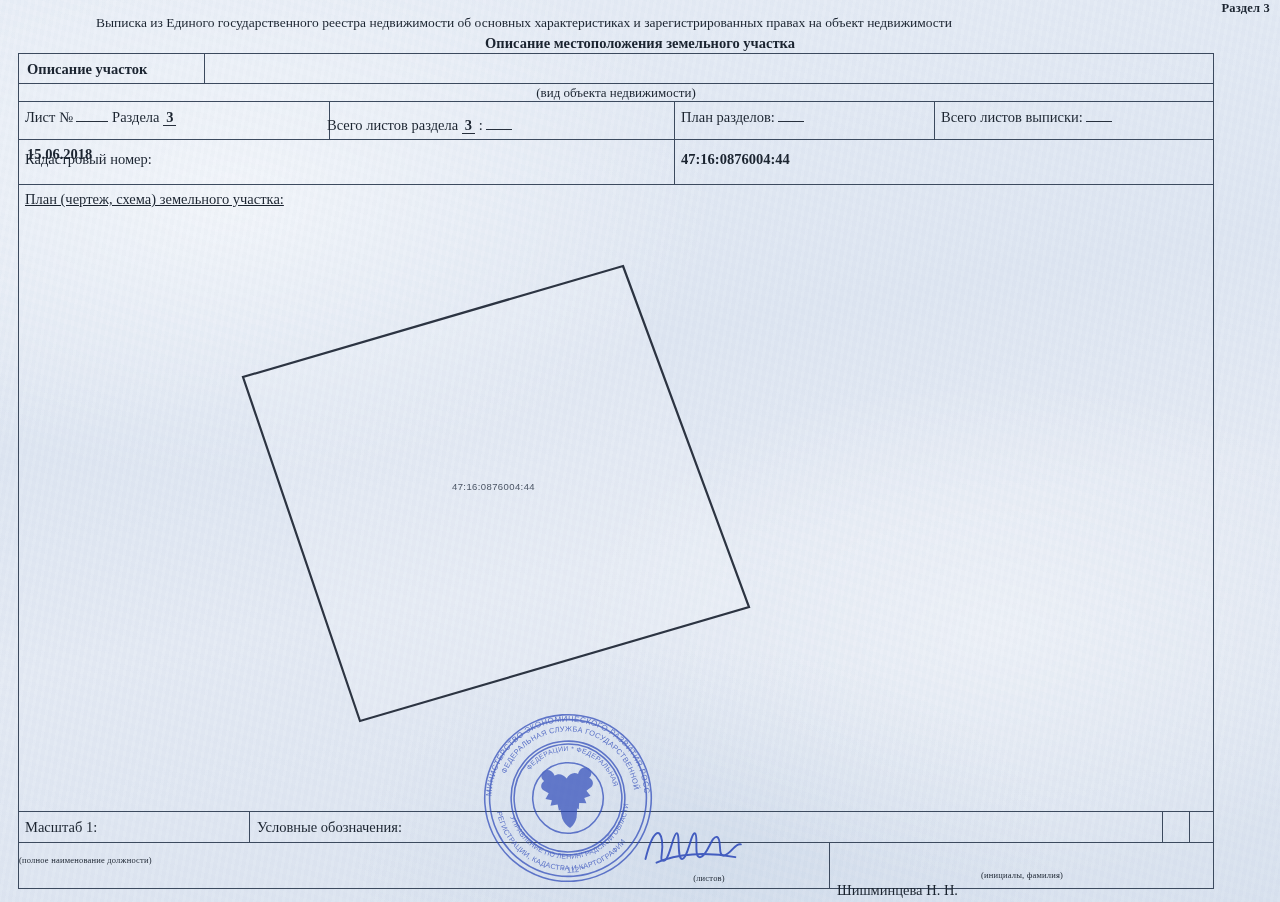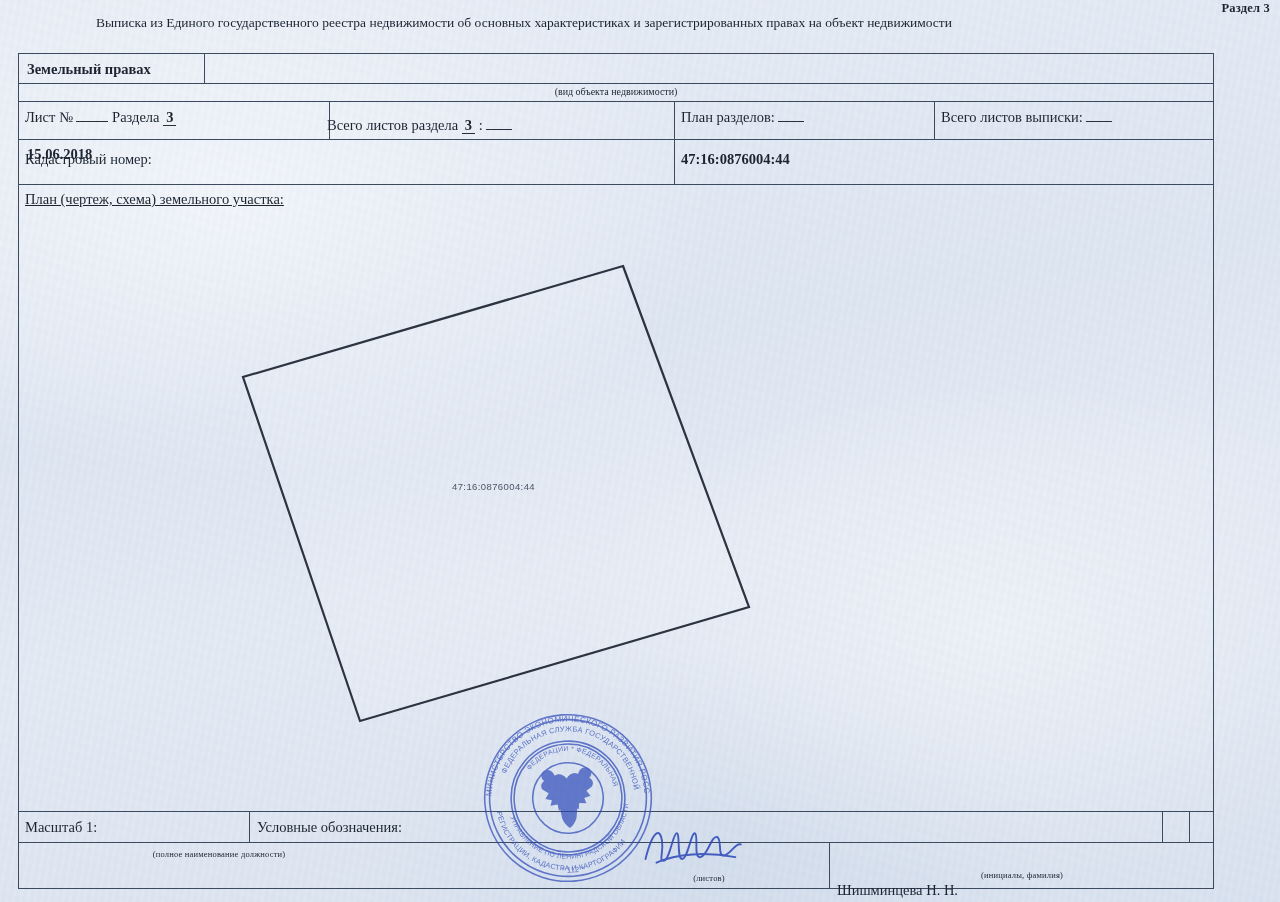--- a/index.html
+++ b/index.html
@@ -92,21 +92,21 @@
     border-left: 1px solid #3c4a5e;
   }
 
   .cell {
     position: absolute;
     font-size: 14.5px;
     line-height: 1.15;
     white-space: nowrap;
   }
   .cell.small {
-    font-size: 10px;
+    font-size: 13px;
   }
   .bold { font-weight: bold; }
 
   
   .ul {
     display: inline-block;
     border-bottom: 1px solid #27303d;
     height: 13px;
     vertical-align: baseline;
   }
@@ -178,20 +178,21 @@
 </head>
 <body>
 
 <div class="page">
   <div class="noise"></div>
 
   <div class="sheet">
 
     <div class="section-label">Раздел 3</div>
     <div class="doc-title">Выписка из Единого государственного реестра недвижимости об основных характеристиках и зарегистрированных правах на объект недвижимости</div>
+    <div class="doc-subtitle">Описание местоположения земельного участка</div>
 
     <div class="frame">
 
       <div class="hline" style="top:29px;"></div>
       <div class="hline" style="top:47px;"></div>
       <div class="hline" style="top:85px;"></div>
       <div class="hline" style="top:130px;"></div>
       <div class="hline" style="top:757px;"></div>
       <div class="hline" style="top:788px;"></div>
 
@@ -199,21 +200,21 @@
       <div class="vline" style="left:310px; top:47px; height:38px;"></div>
       <div class="vline" style="left:655px; top:47px; height:38px;"></div>
       <div class="vline" style="left:915px; top:47px; height:38px;"></div>
       <div class="vline" style="left:655px; top:85px; height:45px;"></div>
 
       <div class="vline" style="left:230px; top:757px; height:31px;"></div>
       <div class="vline" style="left:1143px; top:757px; height:31px;"></div>
       <div class="vline" style="left:1170px; top:757px; height:31px;"></div>
       <div class="vline" style="left:810px; top:788px; height:46px;"></div>
 
-      <div class="cell bold" style="left:8px; top:7px;">Земельный правах</div>
+      <div class="cell bold" style="left:8px; top:7px;">Описание участок</div>
       <div class="cell small" style="left:0; top:32px; width:1194px; text-align:center;">(вид объекта недвижимости)</div>
 
       <div class="cell" style="left:6px; top:54px;">
         <span>Лист №</span>
         <span class="ul w32"></span>
         <span>Раздела</span>
         <span class="bold" style="border-bottom:1px solid #27303d; padding:0 3px;">3</span>
       </div>
 
       <div class="cell" style="left:308px; top:54px;margin-top:8px;">
@@ -244,21 +245,21 @@
         <svg class="plan-svg" width="1194" height="600" viewBox="0 0 1194 600">
           <polygon points="604,57 730,398 341,512 224,168" fill="rgba(255,255,255,0.10)" stroke="#2c3442" stroke-width="2.2"></polygon>
         </svg>
         <div class="parcel-label" style="left:433px; top:272px;">47:16:0876004:44</div>
       </div>
 
       <div class="cell" style="left:6px; top:765px;">Масштаб 1:</div>
       <div class="cell" style="left:238px; top:765px;">Условные обозначения:</div>
 
       <div class="cell" style="left:0; top:796px; width:640px;">
-        <div class="tiny-caption" style="width:400px; text-align:center; margin-top:0;">(полное наименование должности)</div>
+        <div class="tiny-caption" style="width:400px; text-align:left; margin-top:6px;">(полное наименование должности)</div>
       </div>
 
       <div class="cell" style="left:600px; top:814px; width:180px; text-align:center;">
         <span class="tiny-caption">(листов)</span>
       </div>
 
       <div class="cell" style="left:818px; top:796px;margin-top:32px;">Шишминцева Н. Н.</div>
       <div class="cell tiny-caption" style="left:818px; top:817px; width:370px; text-align:center;">(инициалы, фамилия)</div>
 
     </div>

